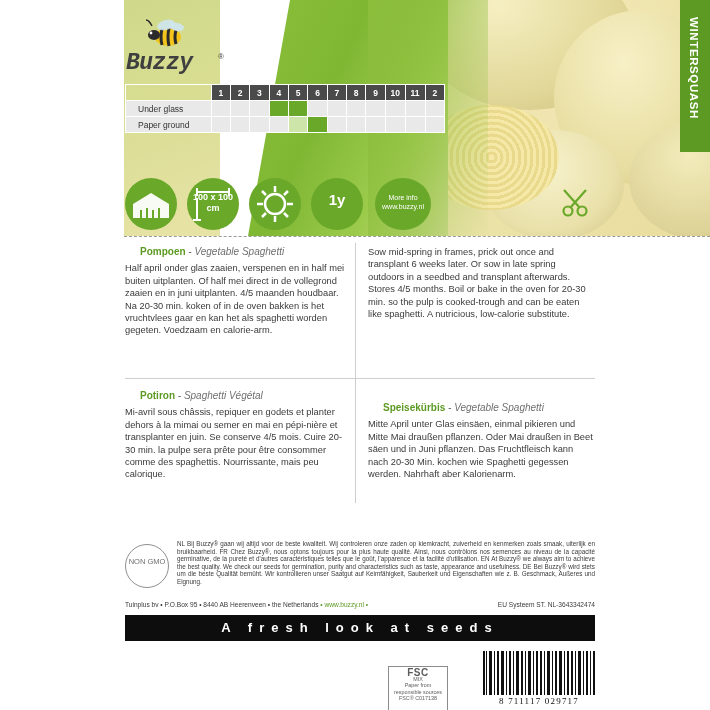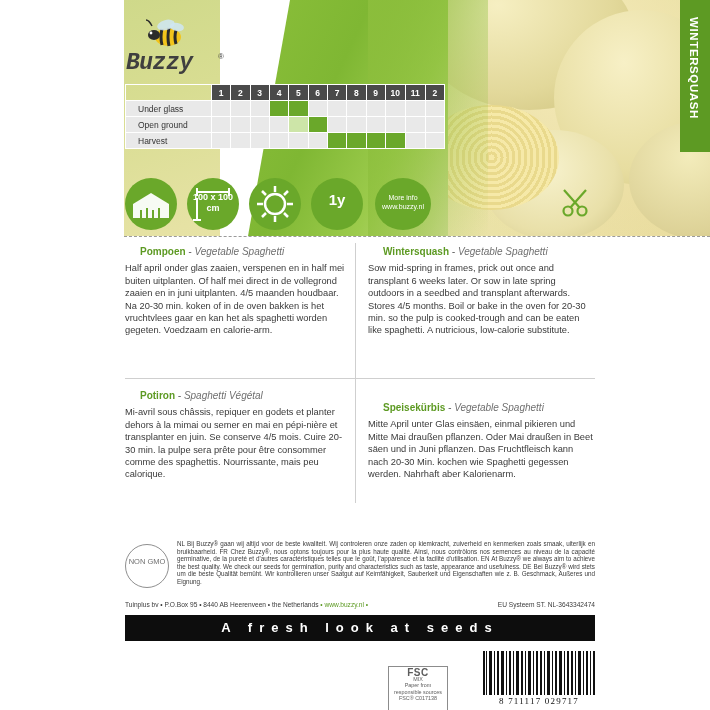--- a/index.html
+++ b/index.html
@@ -161,46 +161,31 @@
             <td class="c2"></td>
         <td class="c0"></td>
             <td class="c0"></td>
             <td class="c0"></td>
             <td class="c0"></td>
             <td class="c0"></td>
             <td class="c0"></td>
             <td class="c0"></td>
       </tr>
       <tr>
-        <td class="rowlbl">Open ground</td>
+        <td class="rowlbl">Paper ground</td>
         <td class="c0"></td>
             <td class="c0"></td>
             <td class="c0"></td>
             <td class="c0"></td>
             <td class="c1"></td>
             <td class="c2"></td>
         <td class="c0"></td>
             <td class="c0"></td>
             <td class="c0"></td>
             <td class="c0"></td>
-            <td class="c0"></td>
-            <td class="c0"></td>
-      </tr>
-      <tr>
-        <td class="rowlbl">Harvest</td>
-        <td class="c0"></td>
-            <td class="c0"></td>
-            <td class="c0"></td>
-            <td class="c0"></td>
-            <td class="c0"></td>
-            <td class="c0"></td>
-        <td class="c2"></td>
-            <td class="c2"></td>
-            <td class="c2"></td>
-            <td class="c2"></td>
             <td class="c0"></td>
             <td class="c0"></td>
       </tr>
     </tbody>
       </table>
   </div>
 
   <div class="icons">
     <div class="ic ic1">
       <div class="circ">
@@ -251,24 +236,20 @@
 
   <div class="col c-tl">
     <h3>
       <span class="hname">Pompoen</span>
       <span class="hvar">- Vegetable Spaghetti</span>
     </h3>
     <p>Half april onder glas zaaien, verspenen en in half mei buiten uitplanten. Of half mei direct in de vollegrond zaaien en in juni uitplanten. 4/5 maanden houdbaar. Na 20-30 min. koken of in de oven bakken is het vruchtvlees gaar en kan het als spaghetti worden gegeten. Voedzaam en calorie-arm.</p>
   </div>
 
   <div class="col c-tr">
-    <h3>
-      <span class="hname">Wintersquash</span>
-      <span class="hvar">- Vegetable Spaghetti</span>
-    </h3>
     <p>Sow mid-spring in frames, prick out once and transplant 6 weeks later. Or sow in late spring outdoors in a seedbed and transplant afterwards. Stores 4/5 months. Boil or bake in the oven for 20-30 min. so the pulp is cooked-trough and can be eaten like spaghetti. A nutricious, low-calorie substitute.</p>
   </div>
 
   <div class="col c-bl">
     <h3>
       <span class="hname">Potiron</span>
       <span class="hvar">- Spaghetti Végétal</span>
     </h3>
     <p>Mi-avril sous châssis, repiquer en godets et planter dehors à la mimai ou semer en mai en pépi-nière et transplanter en juin. Se conserve 4/5 mois. Cuire 20-30 min. la pulpe sera prête pour être consommer comme des spaghettis. Nourrissante, mais peu calorique.</p>
   </div>

